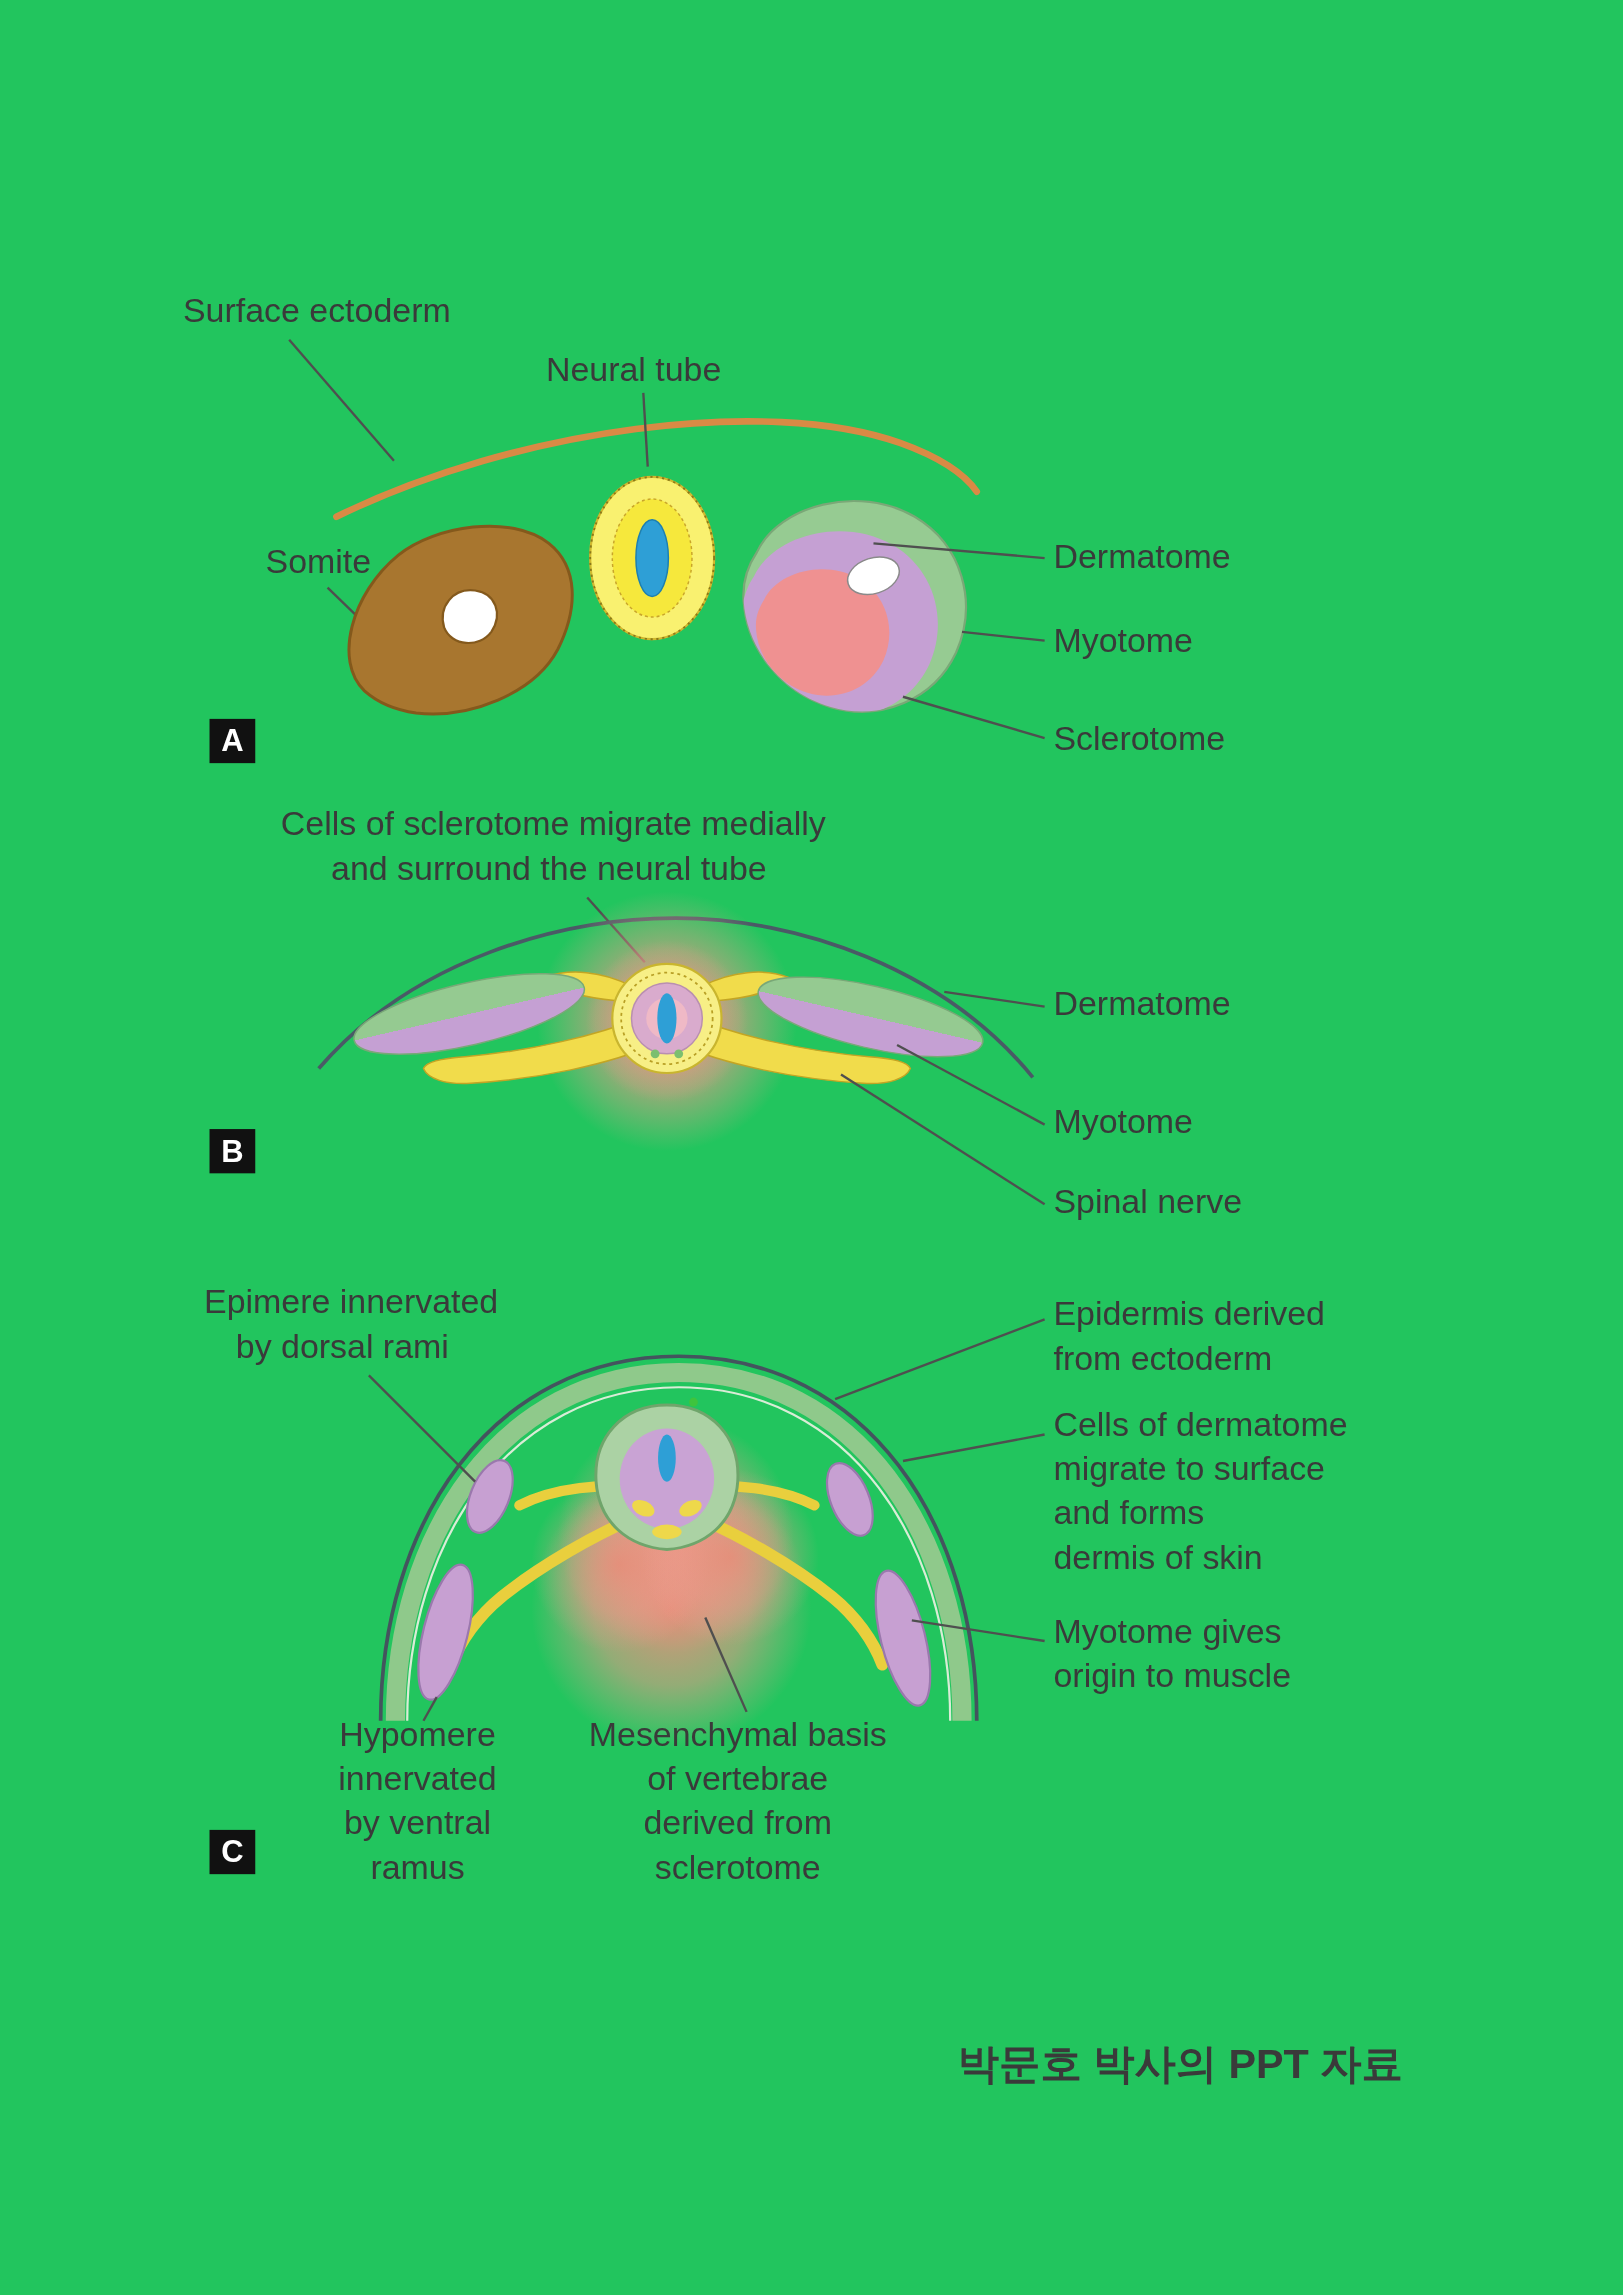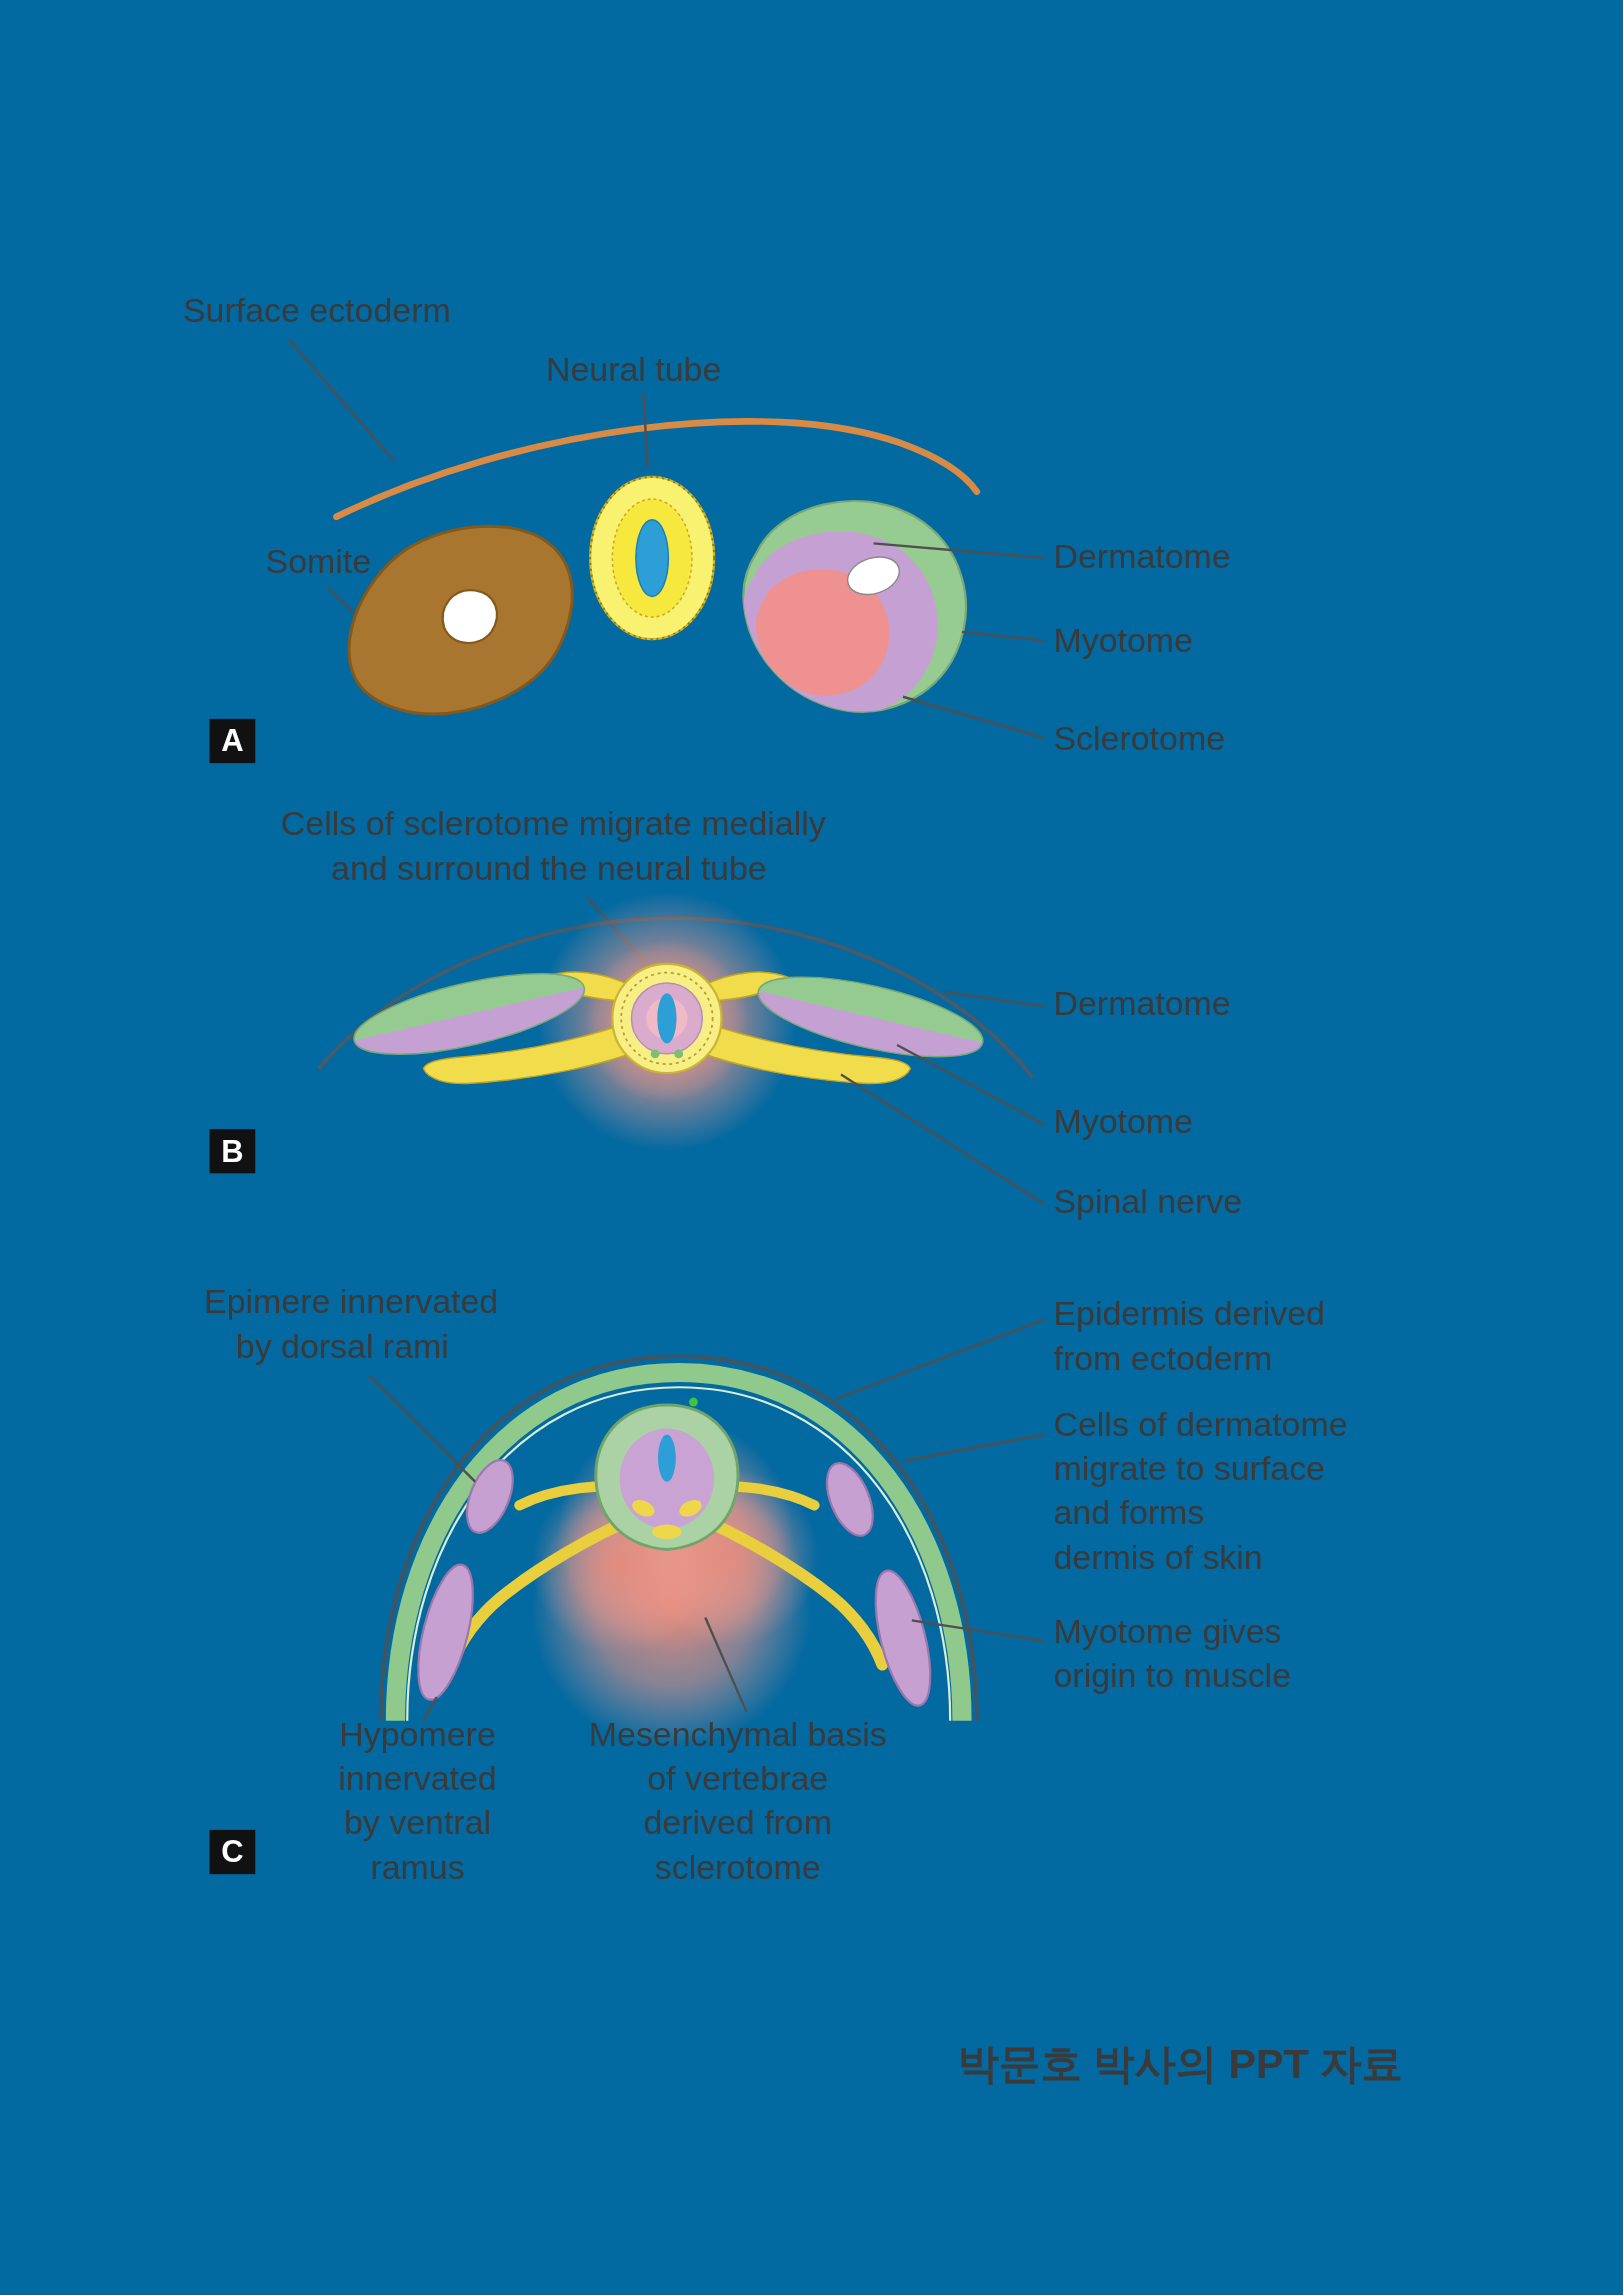--- a/index.html
+++ b/index.html
@@ -1,16 +1,16 @@
 <!DOCTYPE html>
 <html style="font-size:8.4px"><head>
 <meta charset="utf-8">
 <style>
   html,body{margin:0;padding:0;background:#fff;}
-  .page{width:1623px;height:2295px;background:#0369a1;position:relative;overflow:hidden;}
+  .page{width:1623px;height:2295px;background:#22c55e;position:relative;overflow:hidden;}
   svg{display:block;width:1623px;height:2295px;}
   text{font-family:"Liberation Sans",sans-serif;font-size:23px;fill:#3a3a3a;}
   .tagtxt{fill:#ffffff;font-weight:bold;font-size:21px;text-anchor:middle;}
   .caption{font-size:28px;font-weight:600;text-anchor:middle;}
   .leader{stroke:#4f4f4f;stroke-width:1.6;fill:none;}
   .ctr{text-anchor:middle;}
 </style>
 </head>
 <body>
 

